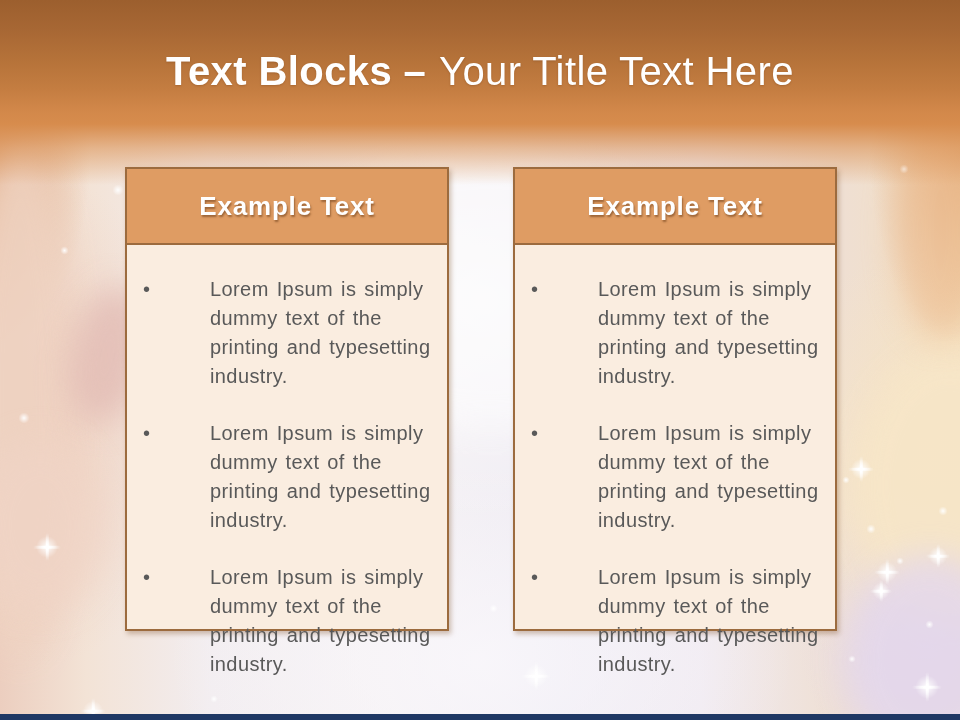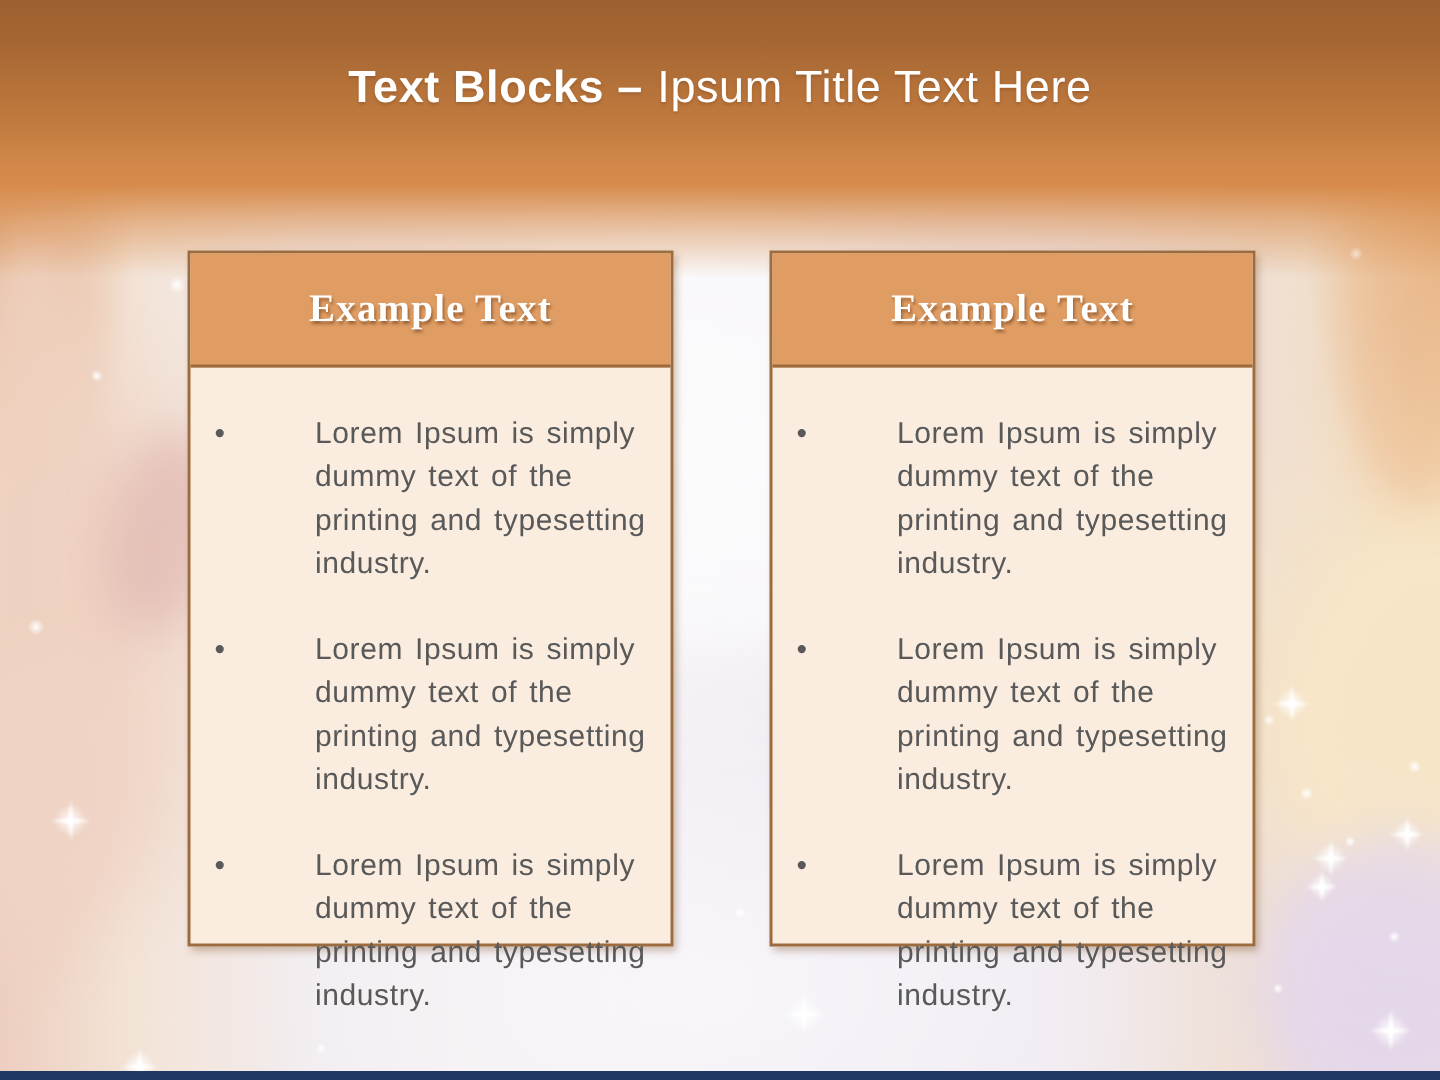--- a/index.html
+++ b/index.html
@@ -32,38 +32,38 @@
         background:linear-gradient(to right, rgba(255,255,255,0), #fff 42%, #fff 58%, rgba(255,255,255,0));}
   
   .header-band{
     position:absolute;top:0;left:0;width:960px;height:185px;z-index:2;
     background:linear-gradient(180deg,
       #9C5F2E 0%, #A76734 16%, #B57239 32%, #C47D41 48%,
       #D2884A 60%, #D78C4D 67%,
       rgba(219,148,88,0.6) 80%, rgba(238,205,170,0) 100%);
   }
   .slide-title{
-    position:absolute;top:0;left:0;width:960px;height:118px;z-index:3;
+    position:absolute;top:12px;left:0;width:960px;height:118px;z-index:3;
     display:flex;align-items:center;justify-content:center;
-    color:#FFFFFF;font-size:30px;letter-spacing:0.4px;
+    color:#FFFFFF;font-size:40px;letter-spacing:0.4px;
     text-shadow:0 1px 2px rgba(90,45,10,0.25);
   }
   .slide-title .bold{font-weight:bold;}
   .slide-title .regular{font-weight:normal;margin-left:0.32em;}
   
   .card{
     position:absolute;top:167px;width:324px;height:464px;z-index:4;
     border:2px solid #9C6B3E;background:#FAEDE0;
     box-shadow:2px 3px 5px rgba(120,75,35,0.35);
   }
   .card.left{left:125px;}
   .card.right{left:513px;}
   .card-header{
     height:76px;background:#DF9C63;border-bottom:2px solid #9C6B3E;
-    display:flex;align-items:center;justify-content:center;font-family:Liberation Serif, serif;
+    display:flex;align-items:center;justify-content:center;
   }
   .card-header span{
     color:#FFFFFF;font-weight:bold;font-size:26px;letter-spacing:0.8px;
     text-shadow:1px 2px 2px rgba(100,55,20,0.55);
   }
   .card-body{padding:30px 0 0 0;}
   .card-body ul{list-style:none;margin:0;padding:0;}
   .card-body li{
     position:relative;margin:0 0 28px 0;padding-left:40px;width:316px;
     color:#595959;font-size:20px;line-height:29px;
@@ -106,21 +106,21 @@
   <div class="dot" style="left:842px;top:476px;width:8px;height:8px;"></div>
   <div class="dot" style="left:896px;top:557px;width:8px;height:8px;"></div>
   <div class="dot" style="left:925px;top:620px;width:9px;height:9px;"></div>
   <div class="dot" style="left:848px;top:655px;width:8px;height:8px;"></div>
   <div class="dot" style="left:210px;top:695px;width:8px;height:8px;"></div>
   <div class="dot" style="left:489px;top:604px;width:9px;height:9px;"></div>
 
   <div class="header-band"></div>
   <div class="slide-title">
     <span class="bold">Text Blocks –</span>
-    <span class="regular">Ipsum Title Text Here</span>
+    <span class="regular">Your Title Text Here</span>
   </div>
 
   <div class="card left">
     <div class="card-header">
       <span>Example Text</span>
     </div>
     <div class="card-body">
       <ul>
         <li>
           <span class="marker">•</span>

